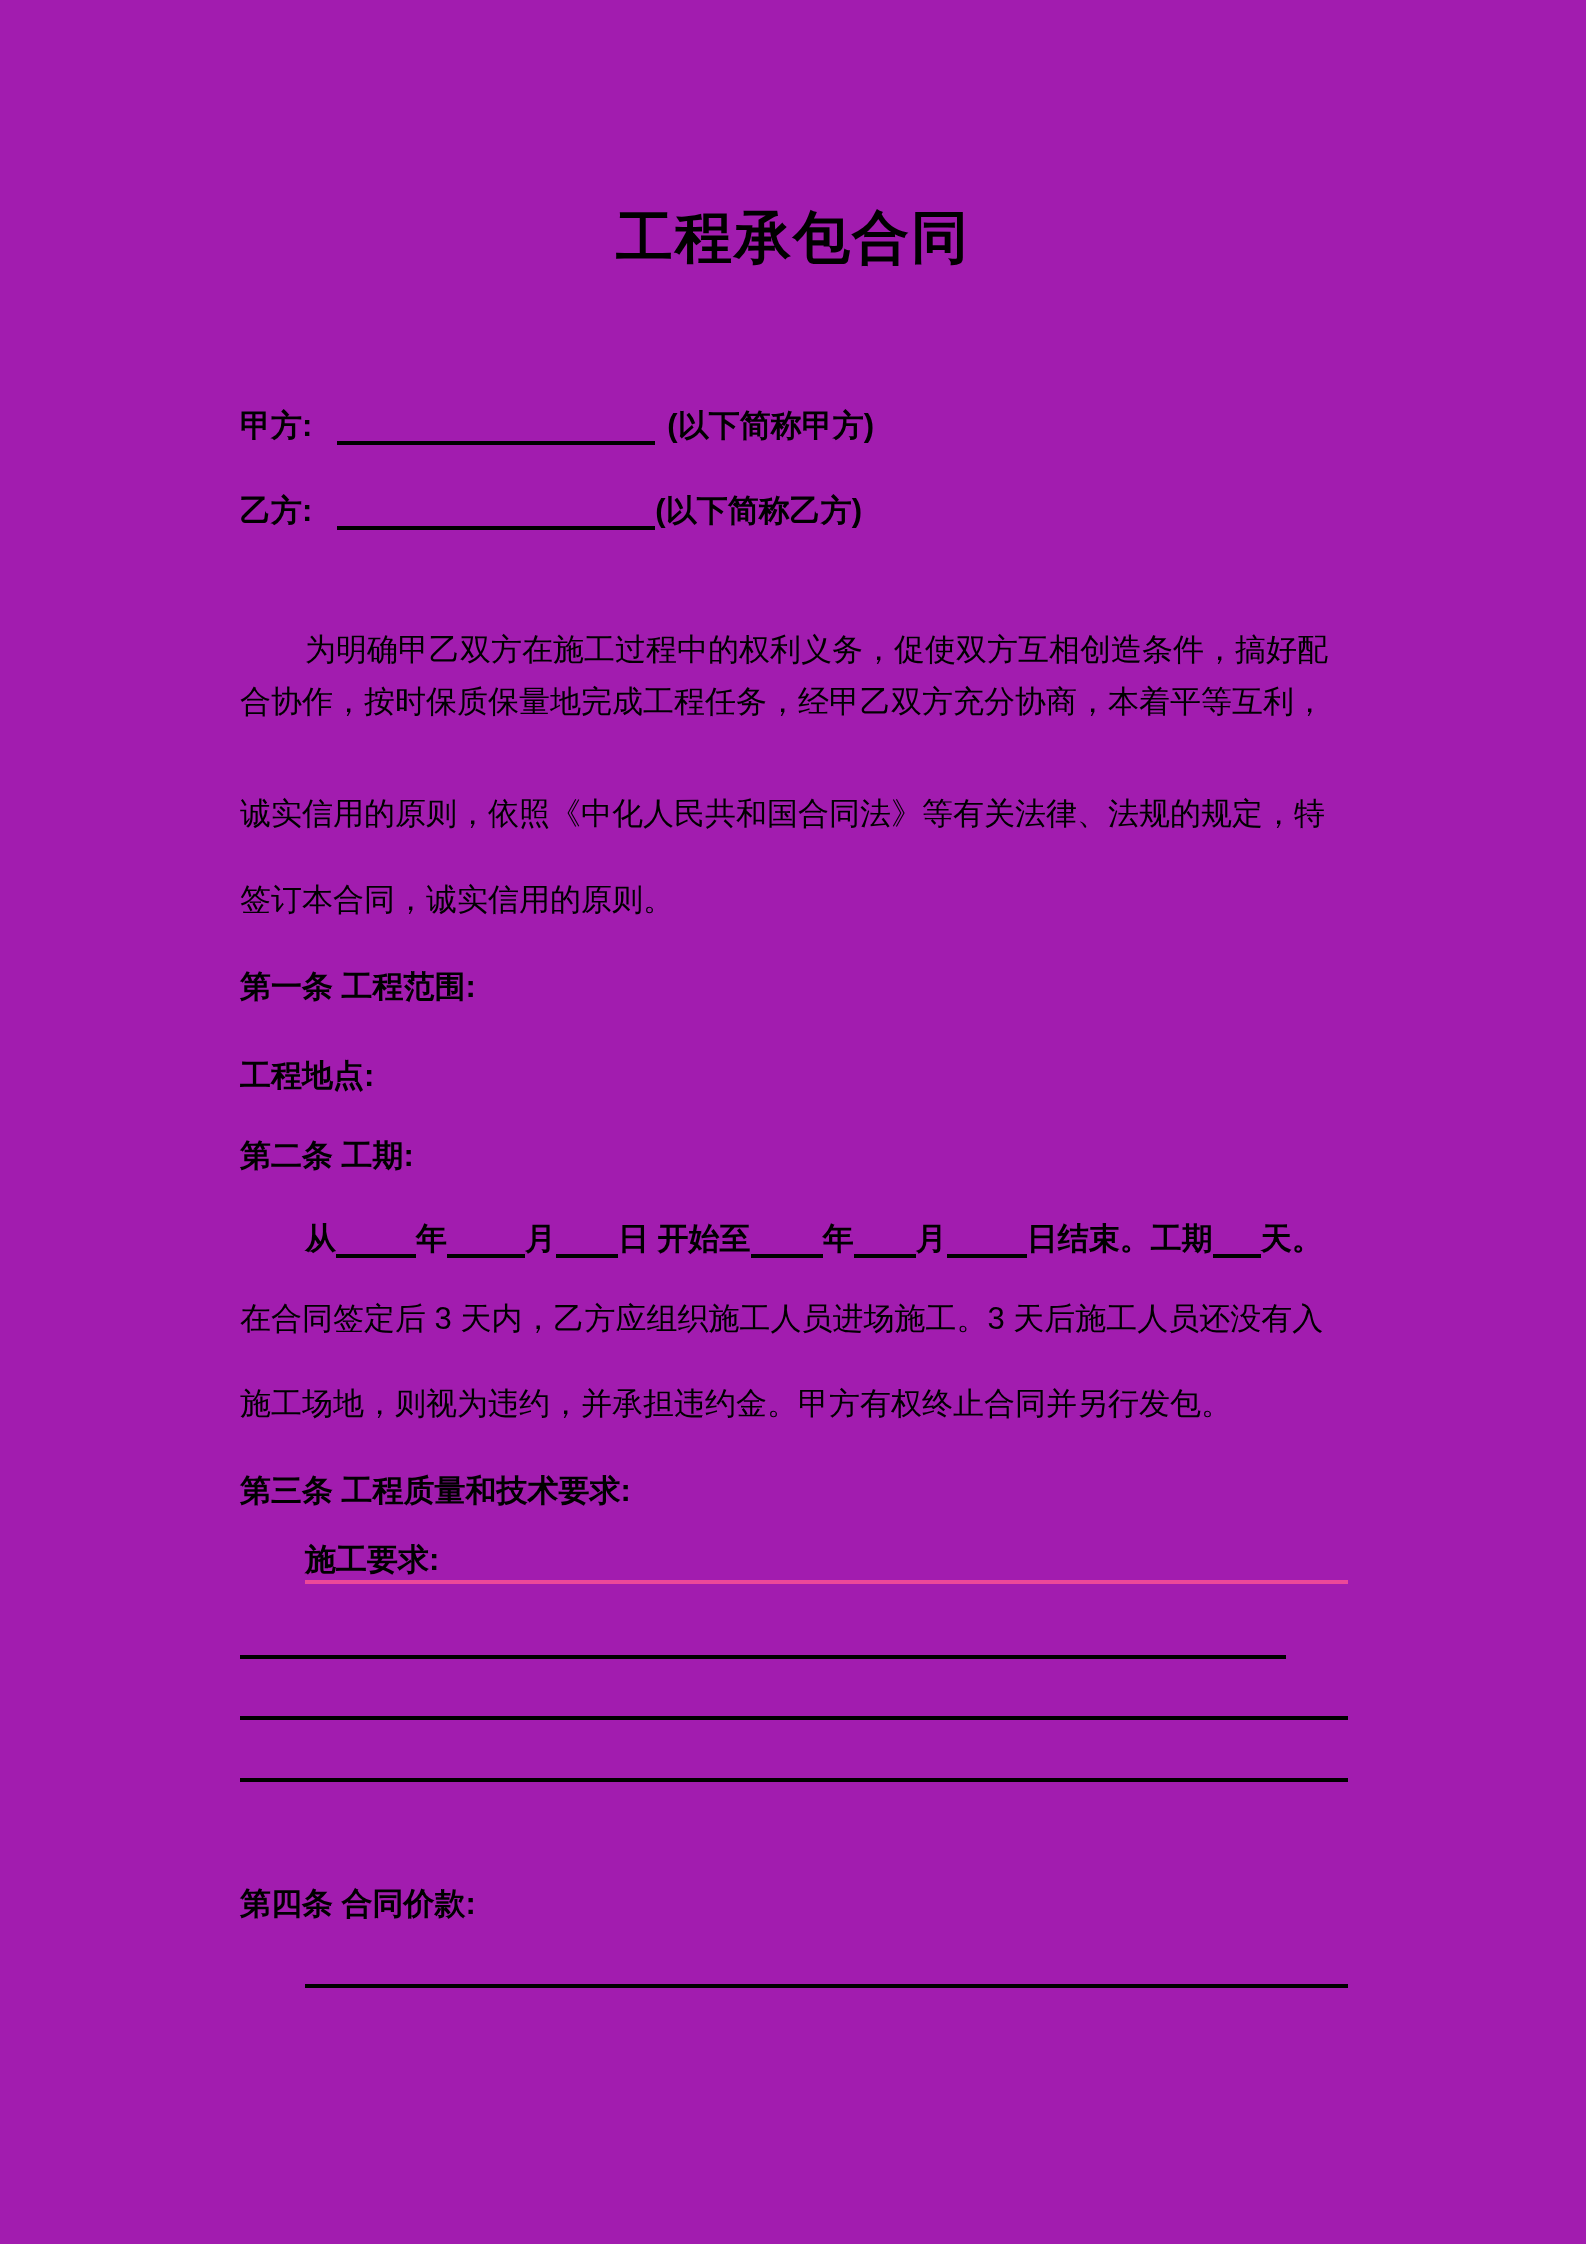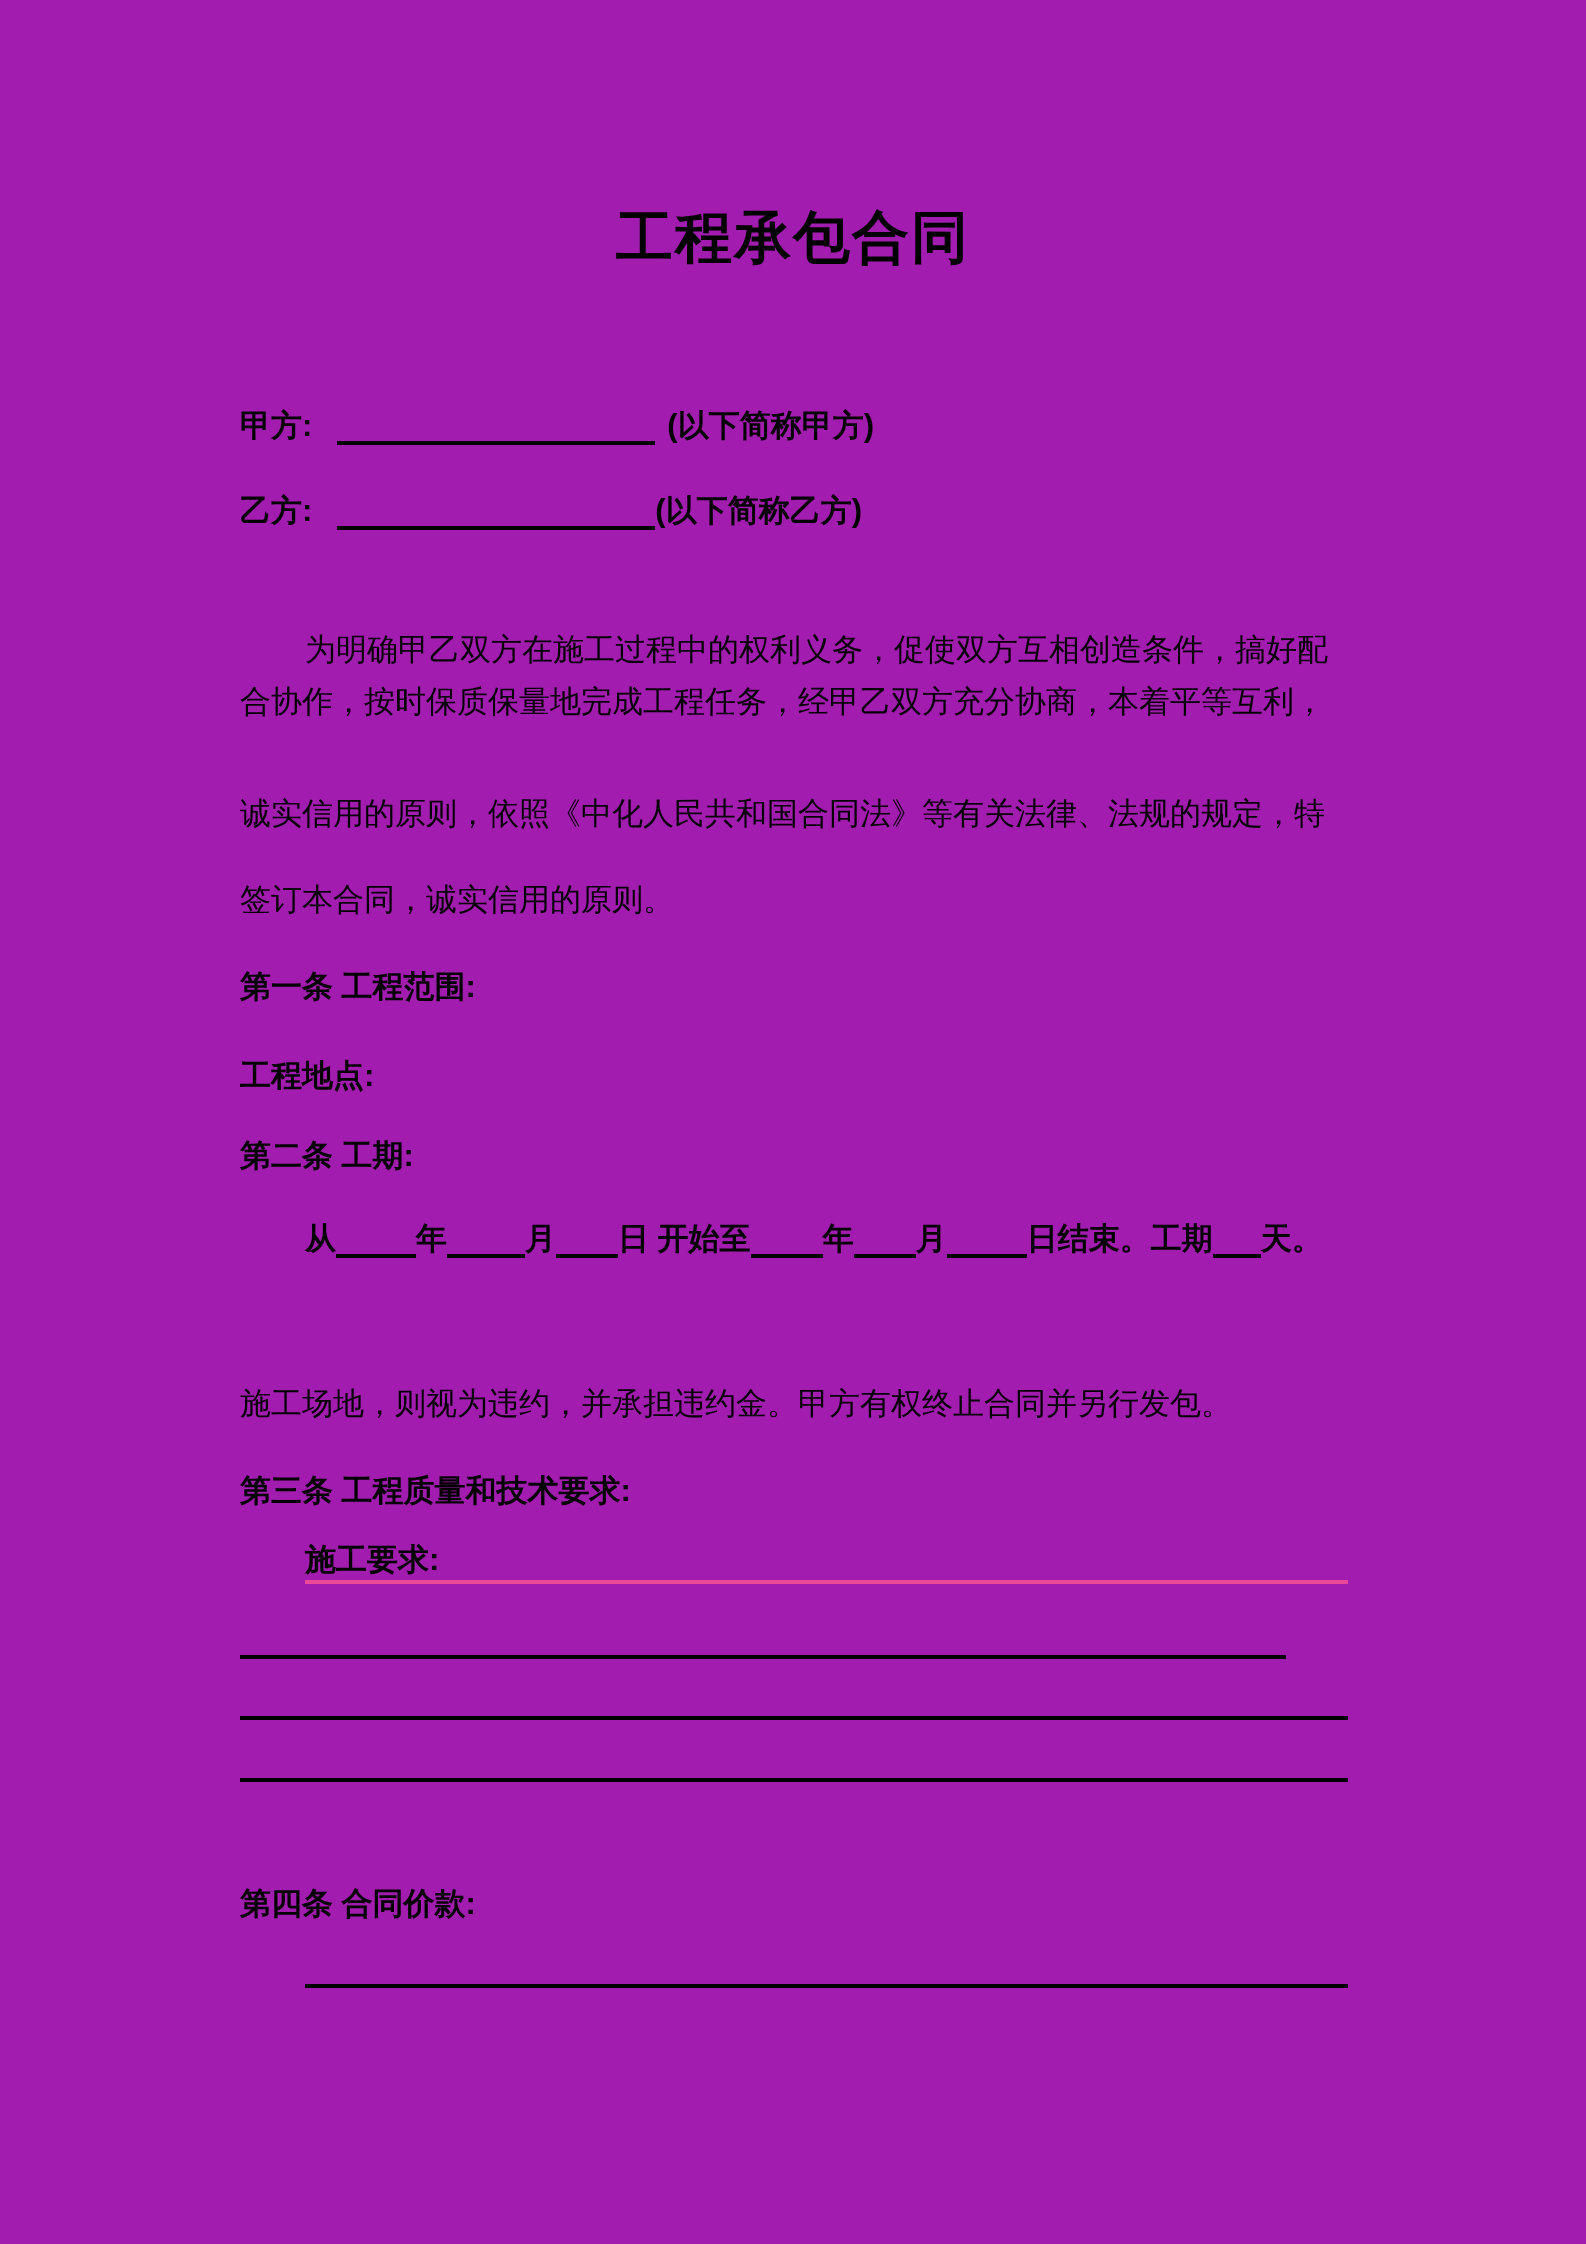--- a/index.html
+++ b/index.html
@@ -87,20 +87,21 @@
 
   <div class="abs bold" style="top:957px;">第一条 工程范围:</div>
   <div class="abs bold" style="top:1046px;">工程地点:</div>
 
   <div class="abs bold" style="top:1126px;">第二条 工期:</div>
 
   <div class="abs indent bold" style="top:1209px;">
     <span>从</span><span class="blank" style="width:80px;"></span><span>年</span><span class="blank" style="width:78px;"></span><span>月</span><span class="blank" style="width:62px;"></span><span>日 开始至</span><span class="blank" style="width:72px;"></span><span>年</span><span class="blank" style="width:62px;"></span><span>月</span><span class="blank" style="width:80px;"></span><span>日结束。工期</span><span class="blank" style="width:48px;"></span><span>天。</span>
   </div>
 
+  <div class="abs" style="top:1296px;">在合同签定后 3 天内，乙方应组织施工人员进场施工。3 天后施工人员还没有入</div>
   <div class="abs" style="top:1381px;">施工场地，则视为违约，并承担违约金。甲方有权终止合同并另行发包。</div>
 
   <div class="abs bold" style="top:1461px;">第三条 工程质量和技术要求:</div>
 
   <div class="req-row">
     <span>施工要求:</span>
   </div>
 
   <div class="rule" style="top:1655px; left:240px; width:1046px;"></div>
   <div class="rule" style="top:1716px; left:240px; width:1108px;"></div>

